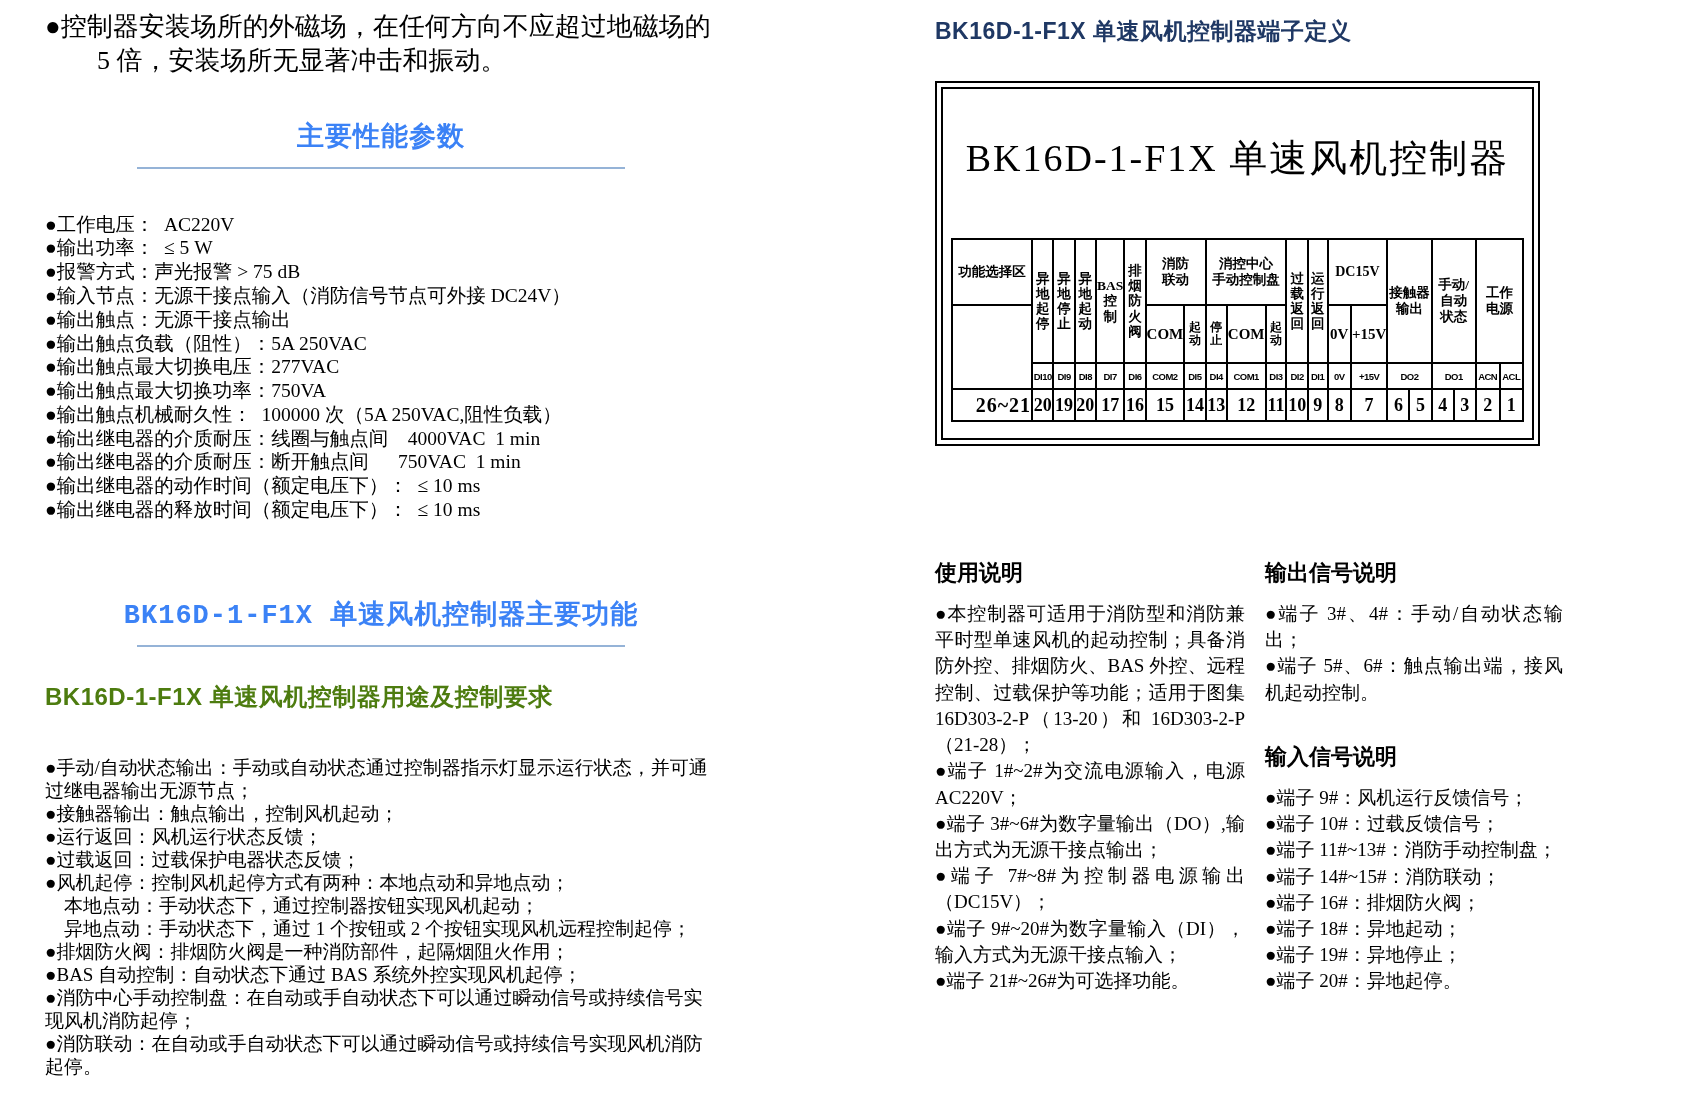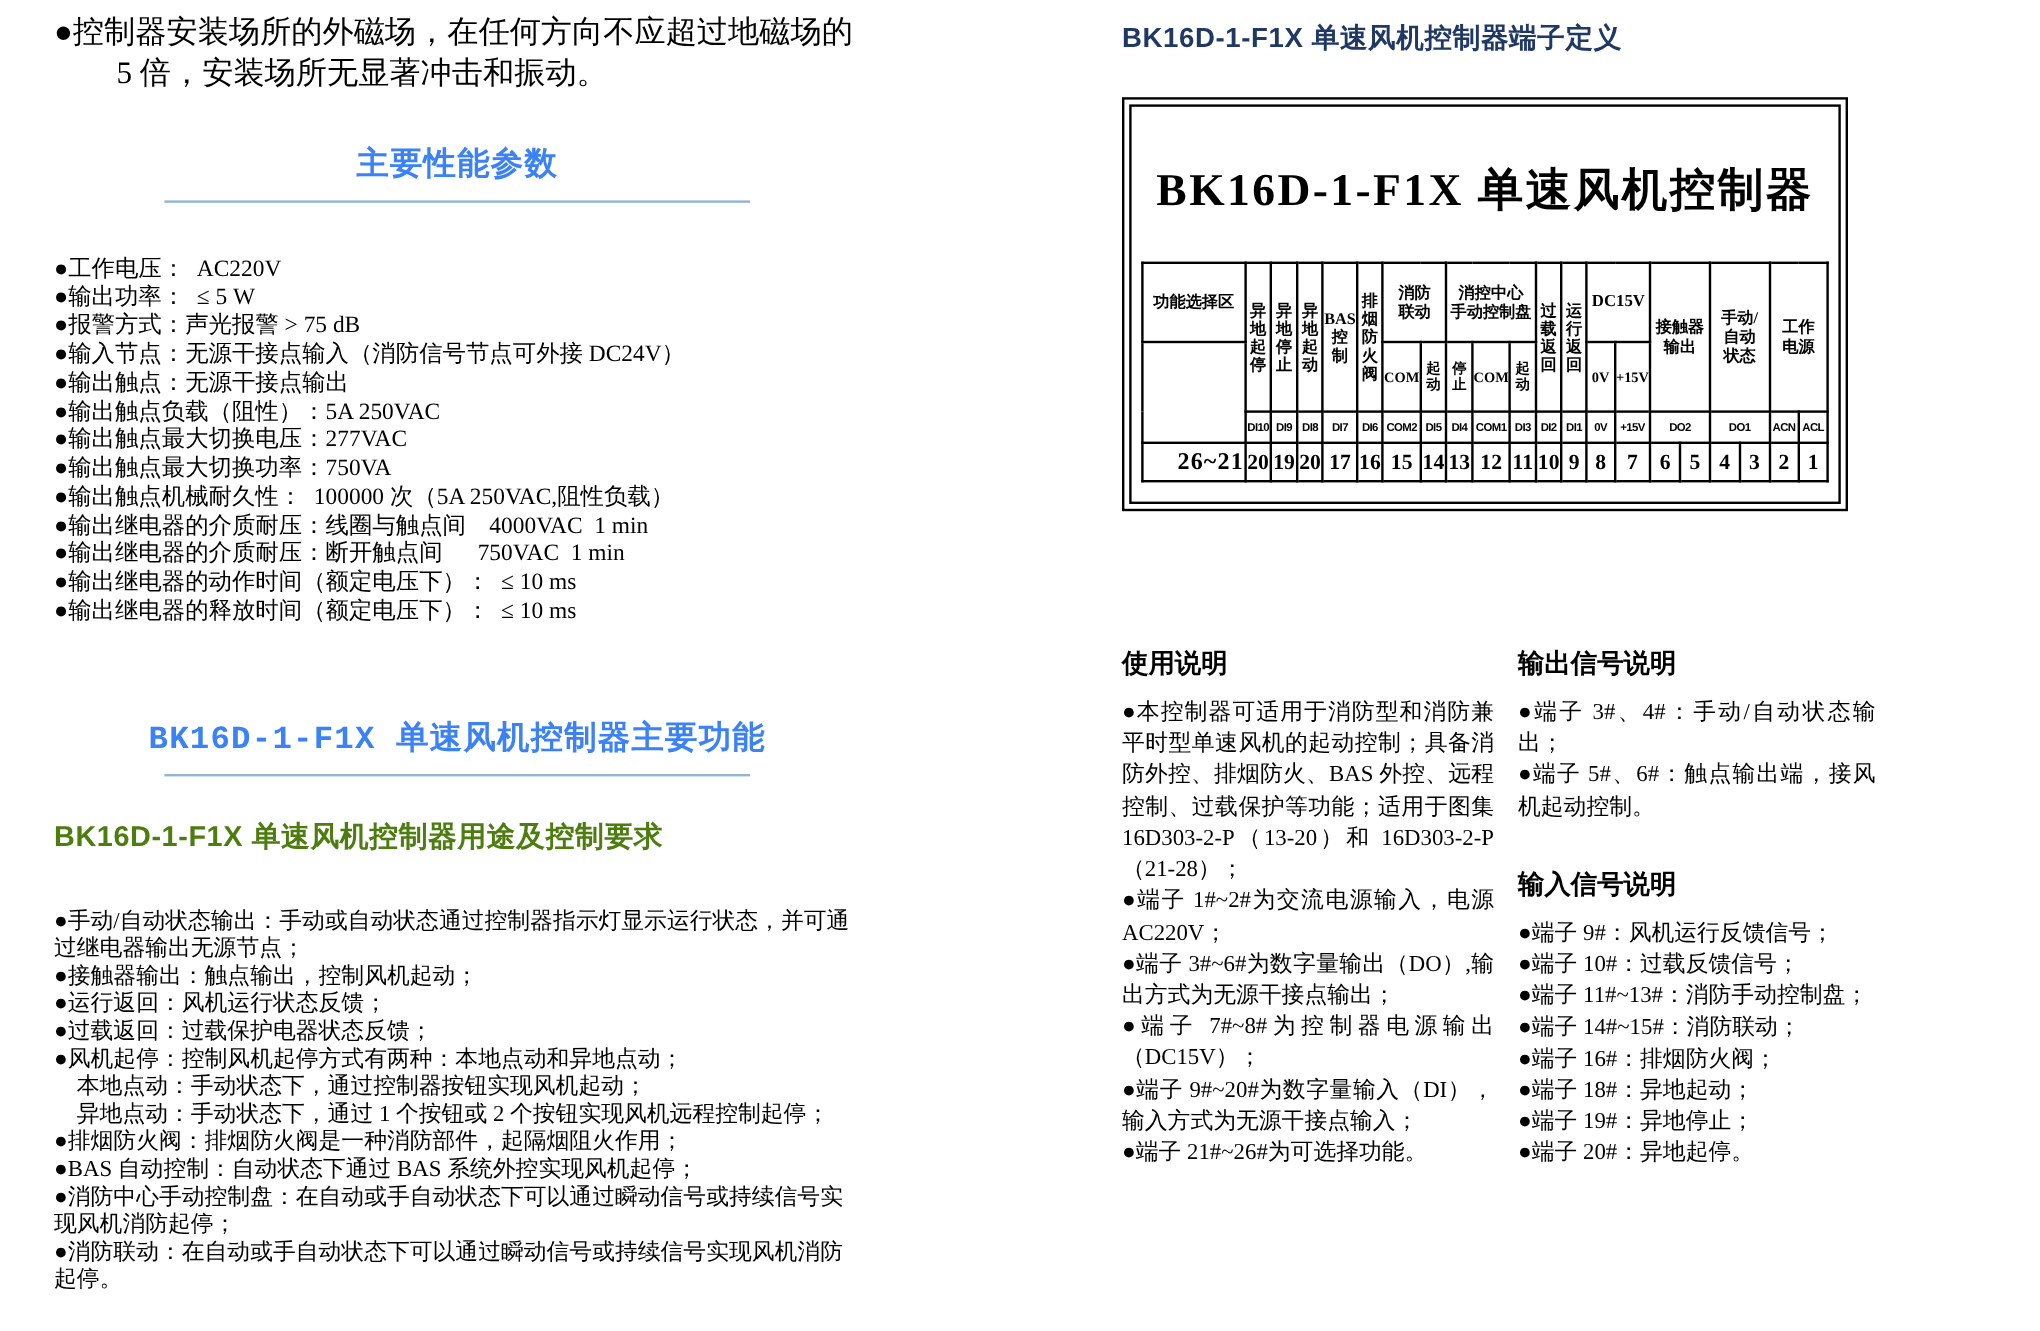--- a/index.html
+++ b/index.html
@@ -27,37 +27,37 @@
   .funclist{margin-top:44px;}
   .funclist .li{font-size:19px;line-height:1.21;white-space:pre-wrap;}
 
   .rtitle{
     color:#1F3864;font-family:"Liberation Sans",sans-serif;font-weight:bold;
     font-size:23px;letter-spacing:0.5px;
   }
   .dbox{border:2px solid #000;padding:4px;margin-top:34px;width:605px;box-sizing:border-box;}
   .dbox-inner{border:2px solid #000;padding:6px 8px 16px;}
   .dtitle{
-    text-align:center;font-size:38px;font-weight:bold;letter-spacing:2px;
-    margin:38px 0 34px;font-family:"Liberation Serif",serif;white-space:nowrap;
+    text-align:center;font-size:38px;font-weight:normal;letter-spacing:2px;
+    margin:38px 0 54px;font-family:"Liberation Serif",serif;white-space:nowrap;
   }
   table.term{border-collapse:collapse;margin:0 auto;table-layout:fixed;}
   table.term td{
     border:2px solid #000;text-align:center;vertical-align:middle;
     padding:0;overflow:hidden;
   }
   .term tr.ra td{height:64px;}
   .term tr.rb td{height:56px;}
   .term tr.rc td{height:24px;}
   .term tr.rd td{height:30px;}
   .term .vh{font-size:13.5px;line-height:1.12;white-space:pre-line;font-weight:bold;}
   .term .gh{font-size:13.5px;line-height:1.18;white-space:pre-line;font-weight:bold;}
   .term .dc{font-size:14px;}
   .term .sub{font-size:12px;line-height:1.1;white-space:pre-line;font-weight:bold;}
-  .term .subcom{font-size:12px;font-weight:bold;}
+  .term .subcom{font-size:15px;font-weight:bold;}
   .term .lbl{font-size:9.5px;font-weight:bold;font-family:"Liberation Sans",sans-serif;letter-spacing:-0.5px;}
   .term .num{font-size:18px;font-weight:bold;}
   .term .fnum{font-size:20px;letter-spacing:1px;text-align:right;}
 
   .bottom-texts{display:flex;margin-top:112px;}
   .bt-a{width:310px;margin-right:20px;}
   .bt-b{width:298px;}
   .bt-h{font-size:22px;font-weight:bold;margin:0 0 13px 0;}
   .bt-h.gap{margin-top:36px;}
   .btlist .li{font-size:19px;line-height:1.38;text-align:justify;white-space:pre-wrap;}

